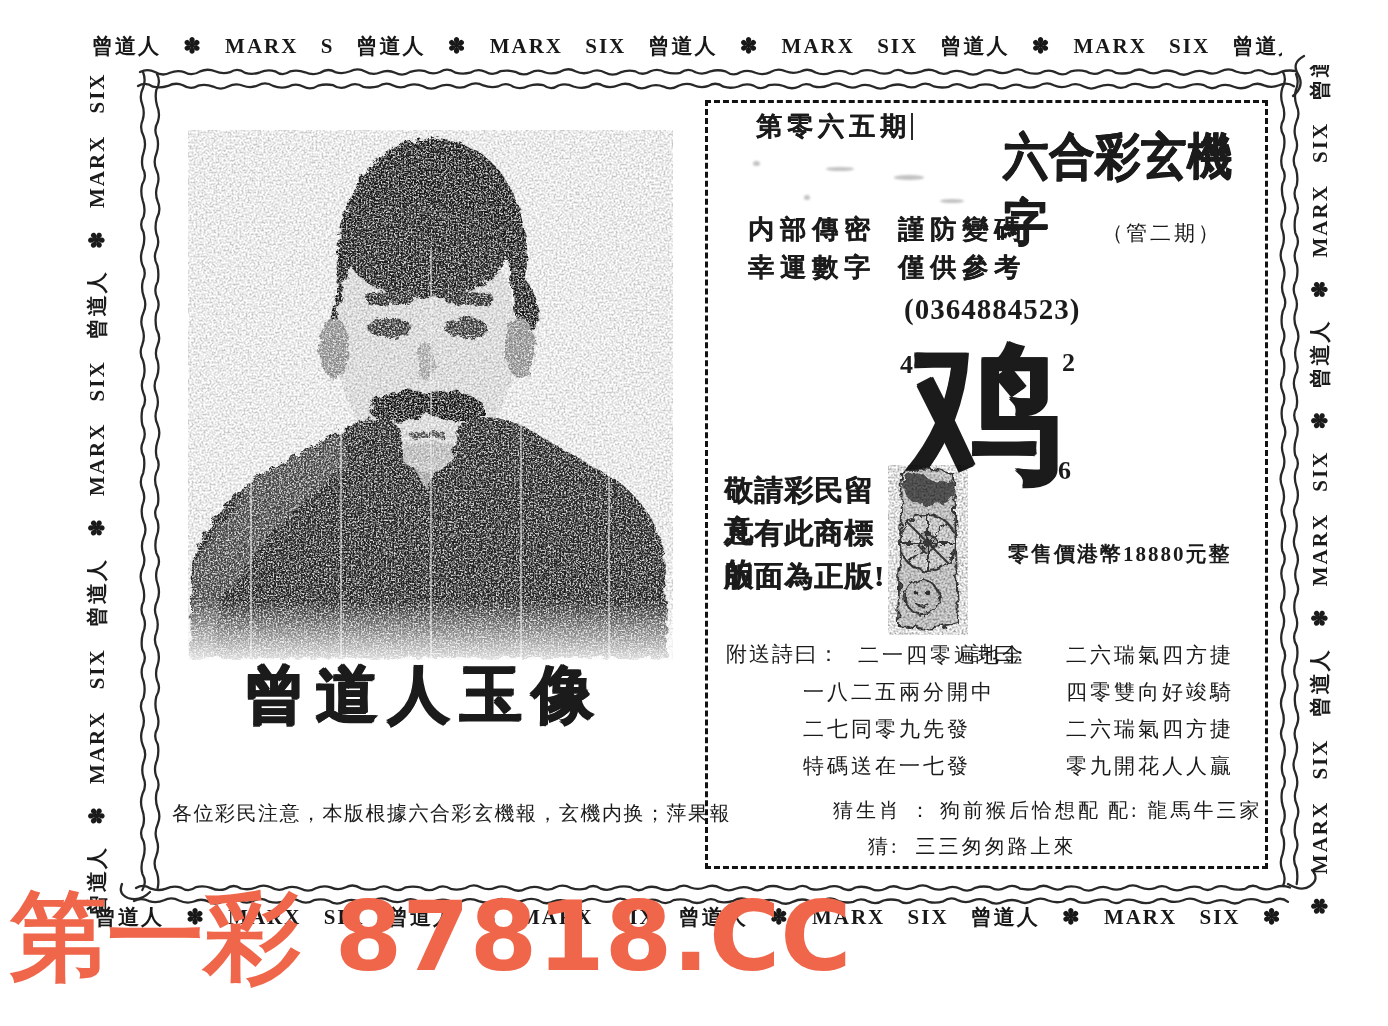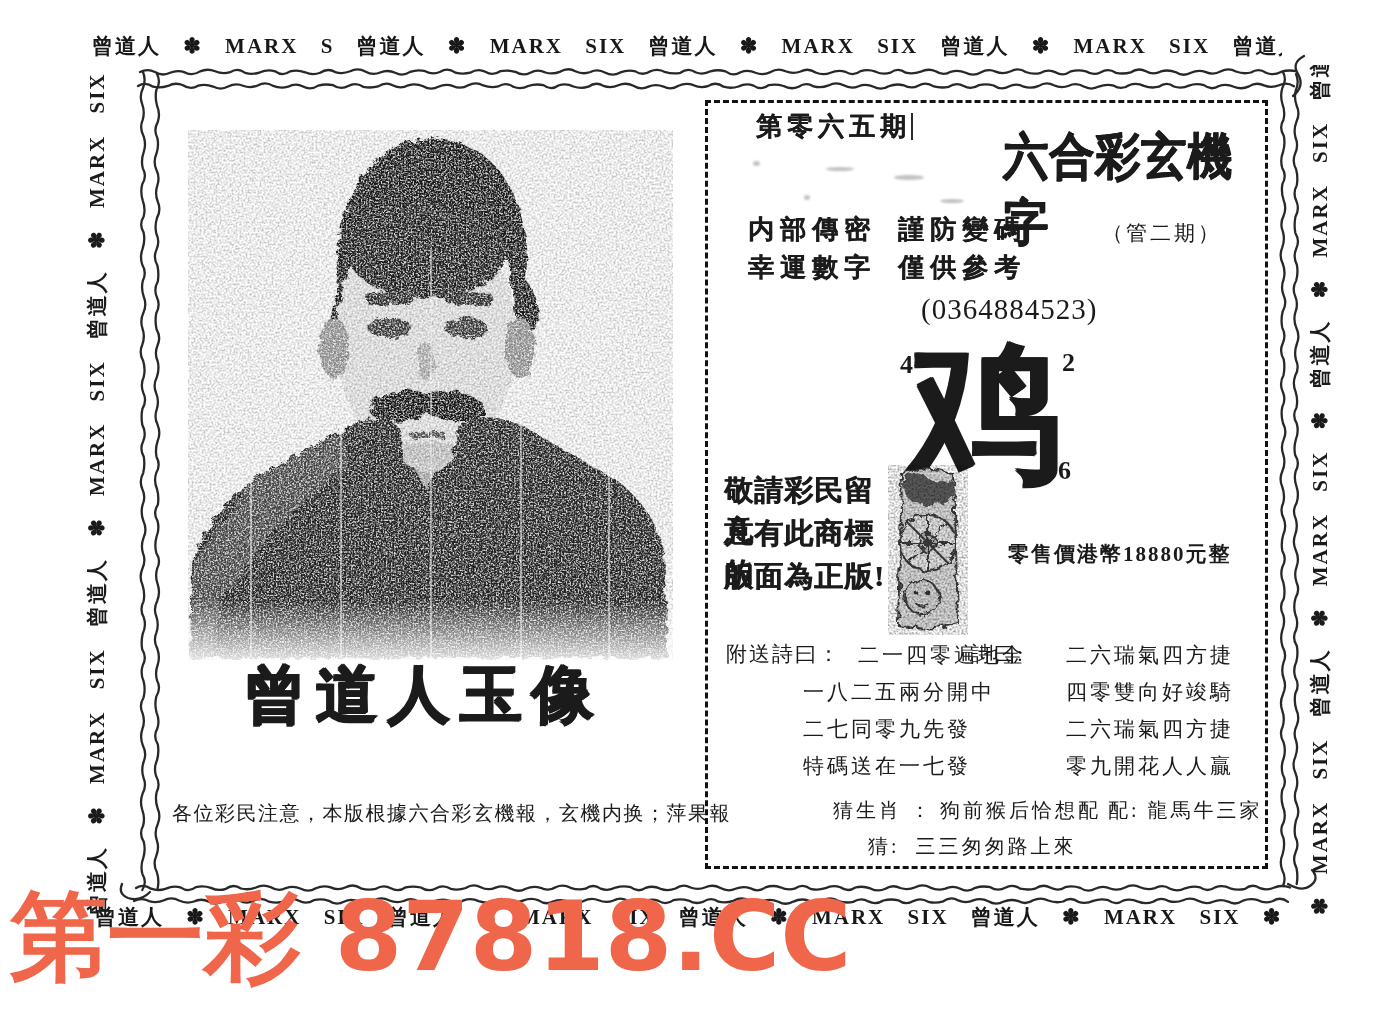--- a/index.html
+++ b/index.html
@@ -26,21 +26,21 @@
   #issue-tick{left:203px;top:10px;width:2px;height:27px;background:#2a2a2a;}
   .smudge{position:absolute;background:#8f8f8f;border-radius:50%;filter:blur(1.2px);opacity:.55;}
   #panel-title{left:295px;top:20px;width:250px;font-size:45px;font-weight:900;line-height:60px;
        letter-spacing:1px;transform:scaleY(1.10);transform-origin:left top;
        text-shadow:1px 0 currentColor,0 1px currentColor,.5px .5px currentColor;}
   .secret-row{font-size:26px;letter-spacing:6px;font-weight:600;text-shadow:.4px 0 currentColor;}
   #row1{left:40px;top:109px;}
   #row2{left:40px;top:147px;}
   .secret-b{margin-left:22px;}
   #period-note{left:394px;top:116px;font-size:21px;letter-spacing:3px;}
-  #phone{left:213px;top:190px;font-size:29px;letter-spacing:1px;font-weight:400;}
+  #phone{left:196px;top:190px;font-size:29px;letter-spacing:1px;font-weight:700;}
   #zodiac-box{left:186px;top:233px;width:195px;height:172px;}
   #zodiac-char{position:absolute;left:14px;top:-8px;font-size:152px;line-height:168px;font-weight:900;
        text-shadow:2px 0 currentColor,0 2px currentColor,1px 1px currentColor;}
   .zn{position:absolute;font-size:26px;font-weight:600;}
   #zn-tl{left:6px;top:14px;}  #zn-tr{left:168px;top:12px;}  #zn-br{left:164px;top:120px;}
   #notice{left:16px;top:368px;width:175px;}
   #notice .line{height:43px;font-size:29px;font-weight:700;letter-spacing:1px;
        text-shadow:.7px 0 currentColor;}
   #price{left:300px;top:437px;font-size:21px;letter-spacing:2px;font-weight:600;}
   #poem-left-label{left:18px;top:537px;font-size:21px;letter-spacing:2px;}

